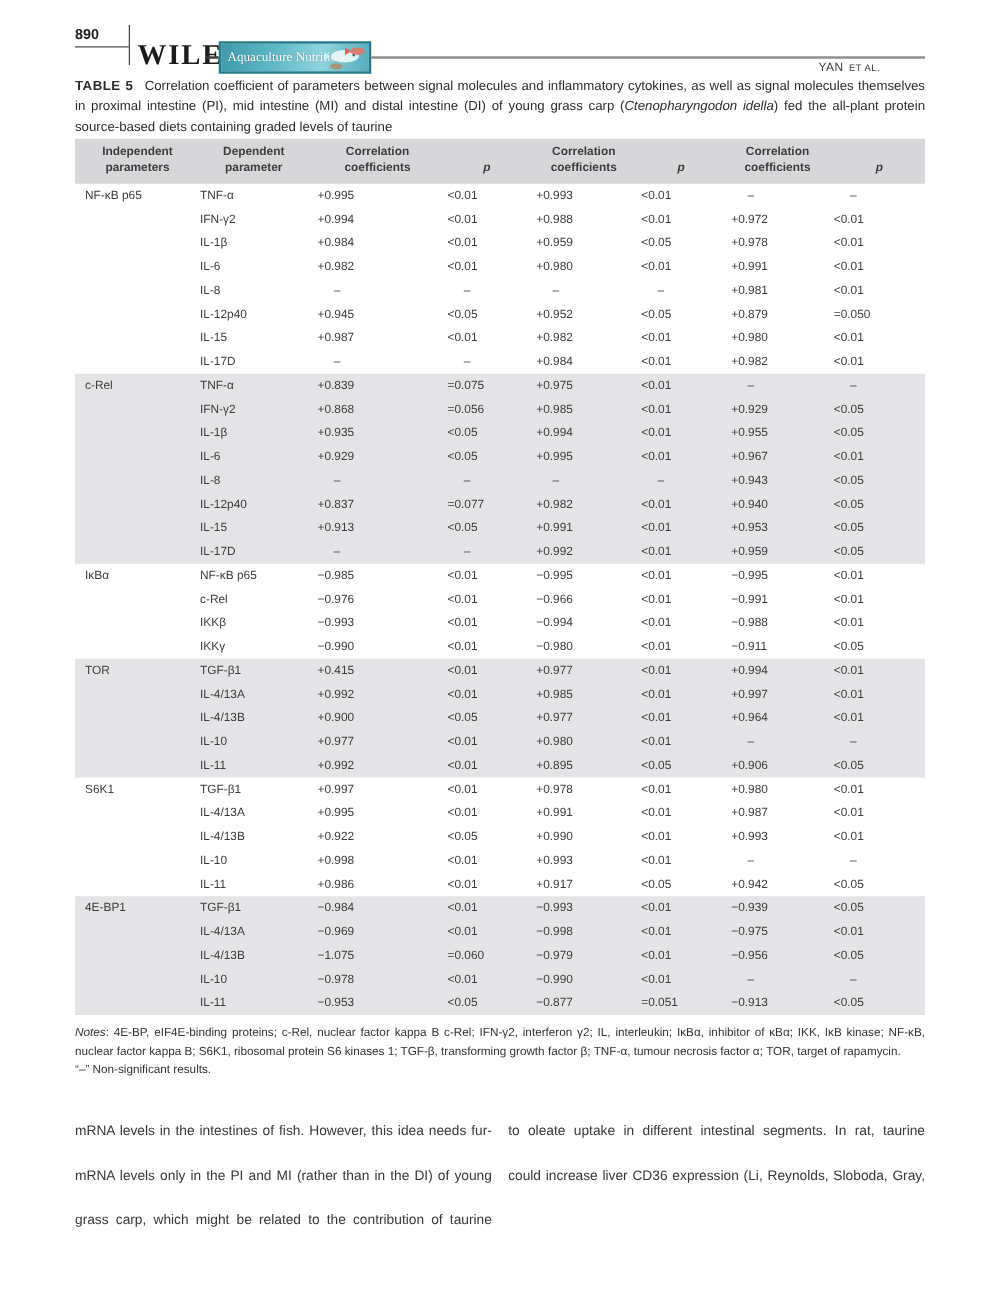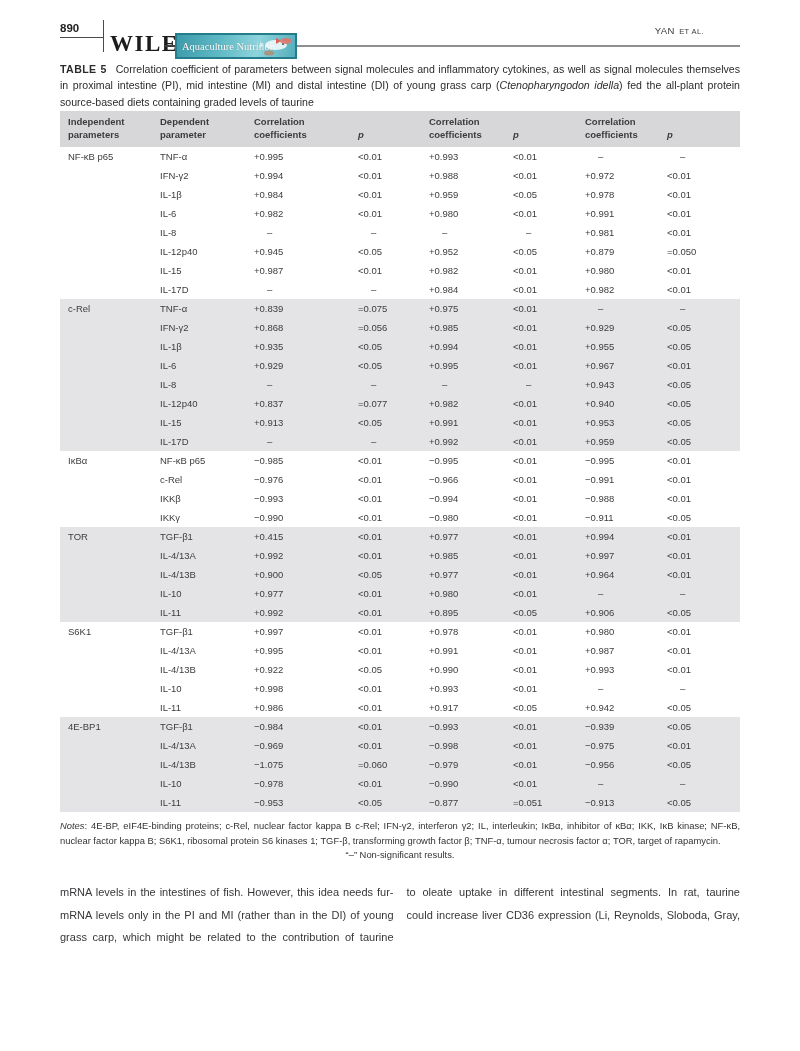--- a/index.html
+++ b/index.html
@@ -24,21 +24,21 @@
     border:2px solid #237d8b;
     background:linear-gradient(100deg,#3e9aa9 0%, #5cb8c4 35%, #8ed4dc 68%, #55aebc 100%);
     display:flex; align-items:center;
   }
   .banner-title {
     font-family:"Liberation Serif", serif; font-size:10.5px; color:#ffffff;
     padding-left:5px; white-space:nowrap; text-shadow:0 0 1px rgba(0,0,0,.35);
   }
   .banner svg { position:absolute; right:1px; top:1px; }
   .head-rule { position:absolute; left:297px; top:45px; width:443px; height:2px; background:#8f8f91; }
-  .running-head { position:absolute; right:60px; top:20px; text-align:right; color:#3a3a3c; }
+  .running-head { position:absolute; right:60px; top:44px; text-align:right; color:#3a3a3c; }
   .running-head .rh-name { font-size:9.5px; letter-spacing:.4px; }
   .running-head .rh-etal { font-size:7.5px; letter-spacing:.4px; }
 
   
   .content { position:absolute; left:60px; top:61px; width:680px; }
 
   .caption { font-size:10.6px; line-height:16.4px; text-align:justify; color:#2c2c2e; }
   .caption b { letter-spacing:.4px; margin-right:9px; }
   .caption i { font-style:italic; }
 
@@ -57,26 +57,26 @@
   .hcell { padding-left:8px; font-weight:700; line-height:12.6px; }
   .hcell.pcol { font-style:italic; }
   .tgroup.shaded { background:#e4e4e6; }
   .trow { display:grid; grid-template-columns:92px 94px 104px 71px 84px 72px 82px 81px; height:19px; line-height:19px; }
   .tcell { padding-left:8px; white-space:nowrap; }
   .tcell.dash { padding-left:21px; }
 
   
   .notes { margin-top:7px; font-size:9.4px; line-height:14.4px; text-align:justify; color:#333335; }
   .notes .notes-label { font-style:italic; }
-  .notes .nonsig { text-align:center; }
+  .notes .nonsig { text-align:left; }
 
   
   .bodycols { margin-top:19px; display:flex; gap:13px; }
   .bcol { width:334px; font-size:11px; line-height:22.4px; color:#37373a; }
-  .bline { text-align:justify; text-align-last:justify; white-space:normal; }
+  .bline { text-align:justify; text-align-last:justify; white-space:normal;margin-top:13px; }
 </style>
 </head>
 <body>
 
 <div class="page">
 
   <div class="folio">890</div>
   <div class="folio-hrule"></div>
   <div class="folio-vrule"></div>
   <div class="wiley">WILEY</div>
@@ -97,21 +97,21 @@
     <span class="rh-name">YAN</span>
     <span class="rh-etal">ET AL.</span>
   </div>
 
   <div class="content">
 
     <p class="caption"><b>TABLE 5</b><span>Correlation coefficient of parameters between signal molecules and inflammatory cytokines, as well as signal molecules themselves in proximal intestine (PI), mid intestine (MI) and distal intestine (DI) of young grass carp (</span><i>Ctenopharyngodon idella</i><span>) fed the all-plant protein source-based diets containing graded levels of taurine</span></p>
 
     <div class="ctable">
       <div class="thead">
-        <div class="grid8 colhead-row" style="display:grid; align-items:end;">
+        <div class="grid8 colhead-row" style="display:grid; align-items:end;text-align:center;">
           <div class="hcell">Independent parameters</div>
           <div class="hcell">Dependent parameter</div>
           <div class="hcell">Correlation coefficients</div>
           <div class="hcell pcol">p</div>
           <div class="hcell">Correlation coefficients</div>
           <div class="hcell pcol">p</div>
           <div class="hcell">Correlation coefficients</div>
           <div class="hcell pcol">p</div>
         </div>
       </div>

